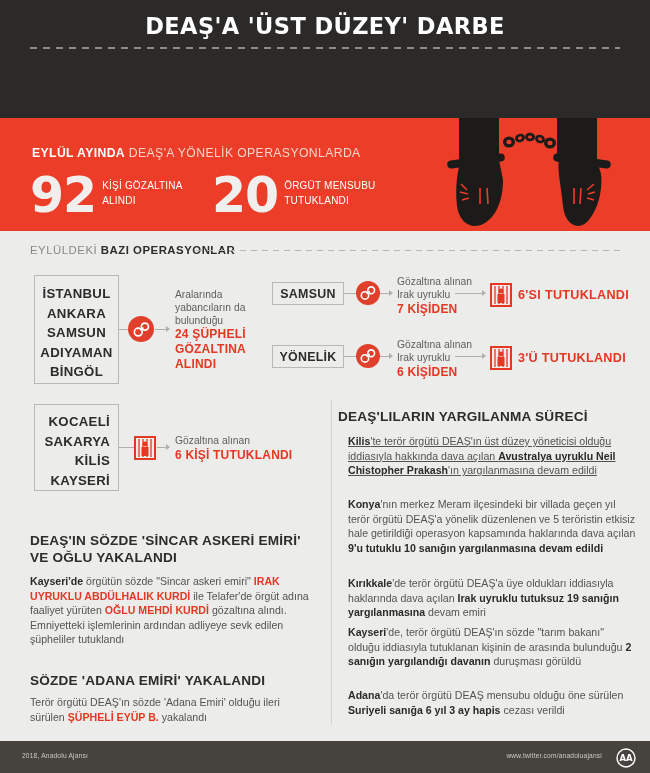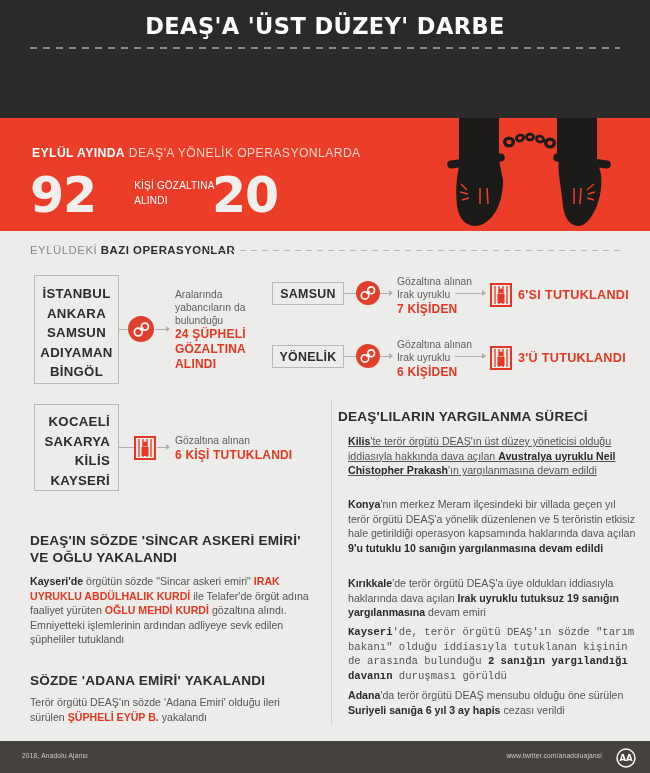--- a/index.html
+++ b/index.html
@@ -49,21 +49,21 @@
     background: #eb3d28;
     overflow: hidden;
   }
   .banner-kicker {
     position: absolute; left: 32px; top: 28px;
     font-size: 12.2px;
     letter-spacing: 0.4px;
     color: #f7d3cb;
   }
   .banner-kicker b { color: #ffffff; }
-  .stat { position: absolute; top: 56px; display: flex; align-items: flex-start; gap: 32px; }
+  .stat { position: absolute; top: 56px; display: flex; align-items: flex-start; }
   .stat-92 { left: 30px; }
   .stat-20 { left: 212px; }
   .stat-num {
     font-size: 49px; font-weight: bold; color: #f0efed;
     line-height: 44px; letter-spacing: -1px;
     font-family: "DejaVu Sans", sans-serif;
   }
   .stat-label {
     margin-left: 6px; margin-top: 4px;
     font-size: 10px; font-weight: normal; color: #ffffff;
@@ -180,20 +180,22 @@
     </div>
 
     <div class="stat stat-92">
       <div class="stat-num">92</div>
       <div class="stat-label">KİŞİ GÖZALTINA
 ALINDI</div>
     </div>
 
     <div class="stat stat-20">
       <div class="stat-num">20</div>
+      <div class="stat-label">ÖRGÜT MENSUBU
+TUTUKLANDI</div>
     </div>
 
     <svg class="cuff-art" width="195" height="113" viewBox="0 0 195 113">
 
       <rect x="22" y="-2" width="40" height="46" fill="#1c1b1a"></rect>
 
       <rect x="120" y="-2" width="40" height="46" fill="#1c1b1a"></rect>
 
       <path d="M24 42 L62 42 L66 62 C66 84 58 100 46 106 C34 112 22 104 20 88 C18 70 20 54 24 42 Z" fill="#1c1b1a"></path>
 
@@ -368,21 +370,21 @@
   </div>
 
   <div class="para" style="left:348px; top:497px; width:288px;">
     <b>Konya</b><span>'nın merkez Meram ilçesindeki bir villada geçen yıl terör örgütü DEAŞ'a yönelik düzenlenen ve 5 teröristin etkisiz hale getirildiği operasyon kapsamında haklarında dava açılan </span><b>9'u tutuklu 10 sanığın yargılanmasına devam edildi</b><span></span>
   </div>
 
   <div class="para" style="left:348px; top:576px; width:288px;">
     <b>Kırıkkale</b><span>'de terör örgütü DEAŞ'a üye oldukları iddiasıyla haklarında dava açılan </span><b>Irak uyruklu tutuksuz 19 sanığın yargılanmasına</b><span> devam emiri</span>
   </div>
 
-  <div class="para" style="left:348px; top:625px; width:288px;font-family:Liberation Mono, monospace;">
+  <div class="para" style="left:348px; top:625px; width:288px;">
     <b>Kayseri</b><span>'de, terör örgütü DEAŞ'ın sözde "tarım bakanı" olduğu iddiasıyla tutuklanan kişinin de arasında bulunduğu </span><b>2 sanığın yargılandığı davanın</b><span> duruşması görüldü</span>
   </div>
 
   <div class="para" style="left:348px; top:688px; width:288px;">
     <b>Adana</b><span>'da terör örgütü DEAŞ mensubu olduğu öne sürülen </span><b>Suriyeli sanığa 6 yıl 3 ay hapis</b><span> cezası verildi</span>
   </div>
 
   <div class="footer">
     <div class="footer-left">2018, Anadolu Ajansı</div>
     <div class="footer-right">www.twitter.com/anadoluajansi</div>

